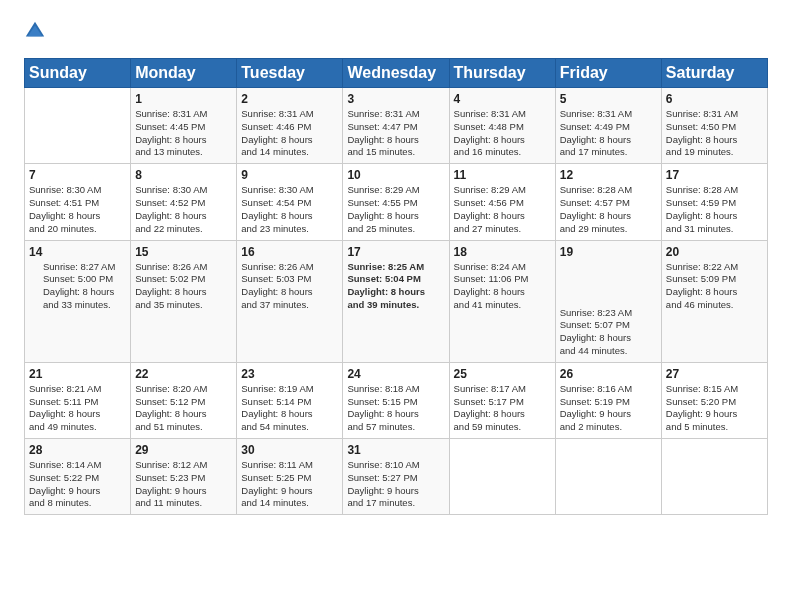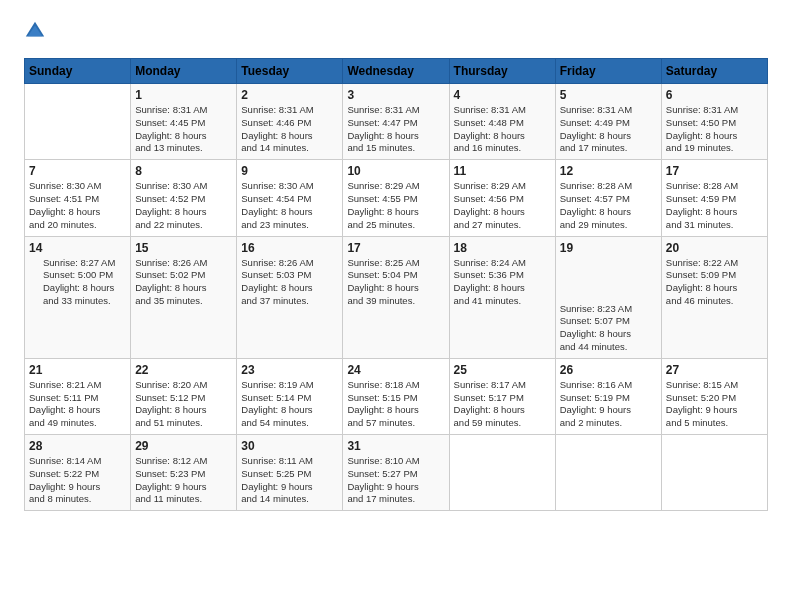--- a/index.html
+++ b/index.html
@@ -57,22 +57,22 @@
       font-size: 15px;
       color: #444;
     }
     table {
       width: 100%;
       border-collapse: collapse;
       table-layout: fixed;
     }
     thead tr th {
       background-color: #2a6cb0;
-      color: #000000;
-      font-size: 12px;
+      color: #ffffff;
+      font-size: 16px;
       font-weight: bold;
       padding: 5px 4px;
       text-align: left;
       border: 1px solid #1e5a9a;
     }
     tbody tr td {
       border: 1px solid #ccc;
       vertical-align: top;
       padding: 4px 4px 4px 4px;
       font-size: 10px;
@@ -246,29 +246,29 @@
           </td>
           <td>
             <span class="day-number">16</span>
             <div class="day-info" style="white-space: pre-line;">Sunrise: 8:26 AM
 Sunset: 5:03 PM
 Daylight: 8 hours
 and 37 minutes.</div>
           </td>
           <td>
             <span class="day-number">17</span>
-            <div class="day-info" style="white-space: pre-line;">Sunrise: 8:25 AM
+            <div class="day-info" style="white-space: pre-line; font-weight: bold;">Sunrise: 8:25 AM
 Sunset: 5:04 PM
 Daylight: 8 hours
 and 39 minutes.</div>
           </td>
           <td>
             <span class="day-number">18</span>
             <div class="day-info" style="white-space: pre-line;">Sunrise: 8:24 AM
-Sunset: 5:36 PM
+Sunset: 11:06 PM
 Daylight: 8 hours
 and 41 minutes.</div>
           </td>
           <td>
             <span class="day-number">19</span>
             <div class="day-info" style="white-space: pre-line; margin-top: 48px;">Sunrise: 8:23 AM
 Sunset: 5:07 PM
 Daylight: 8 hours
 and 44 minutes.</div>
           </td>

